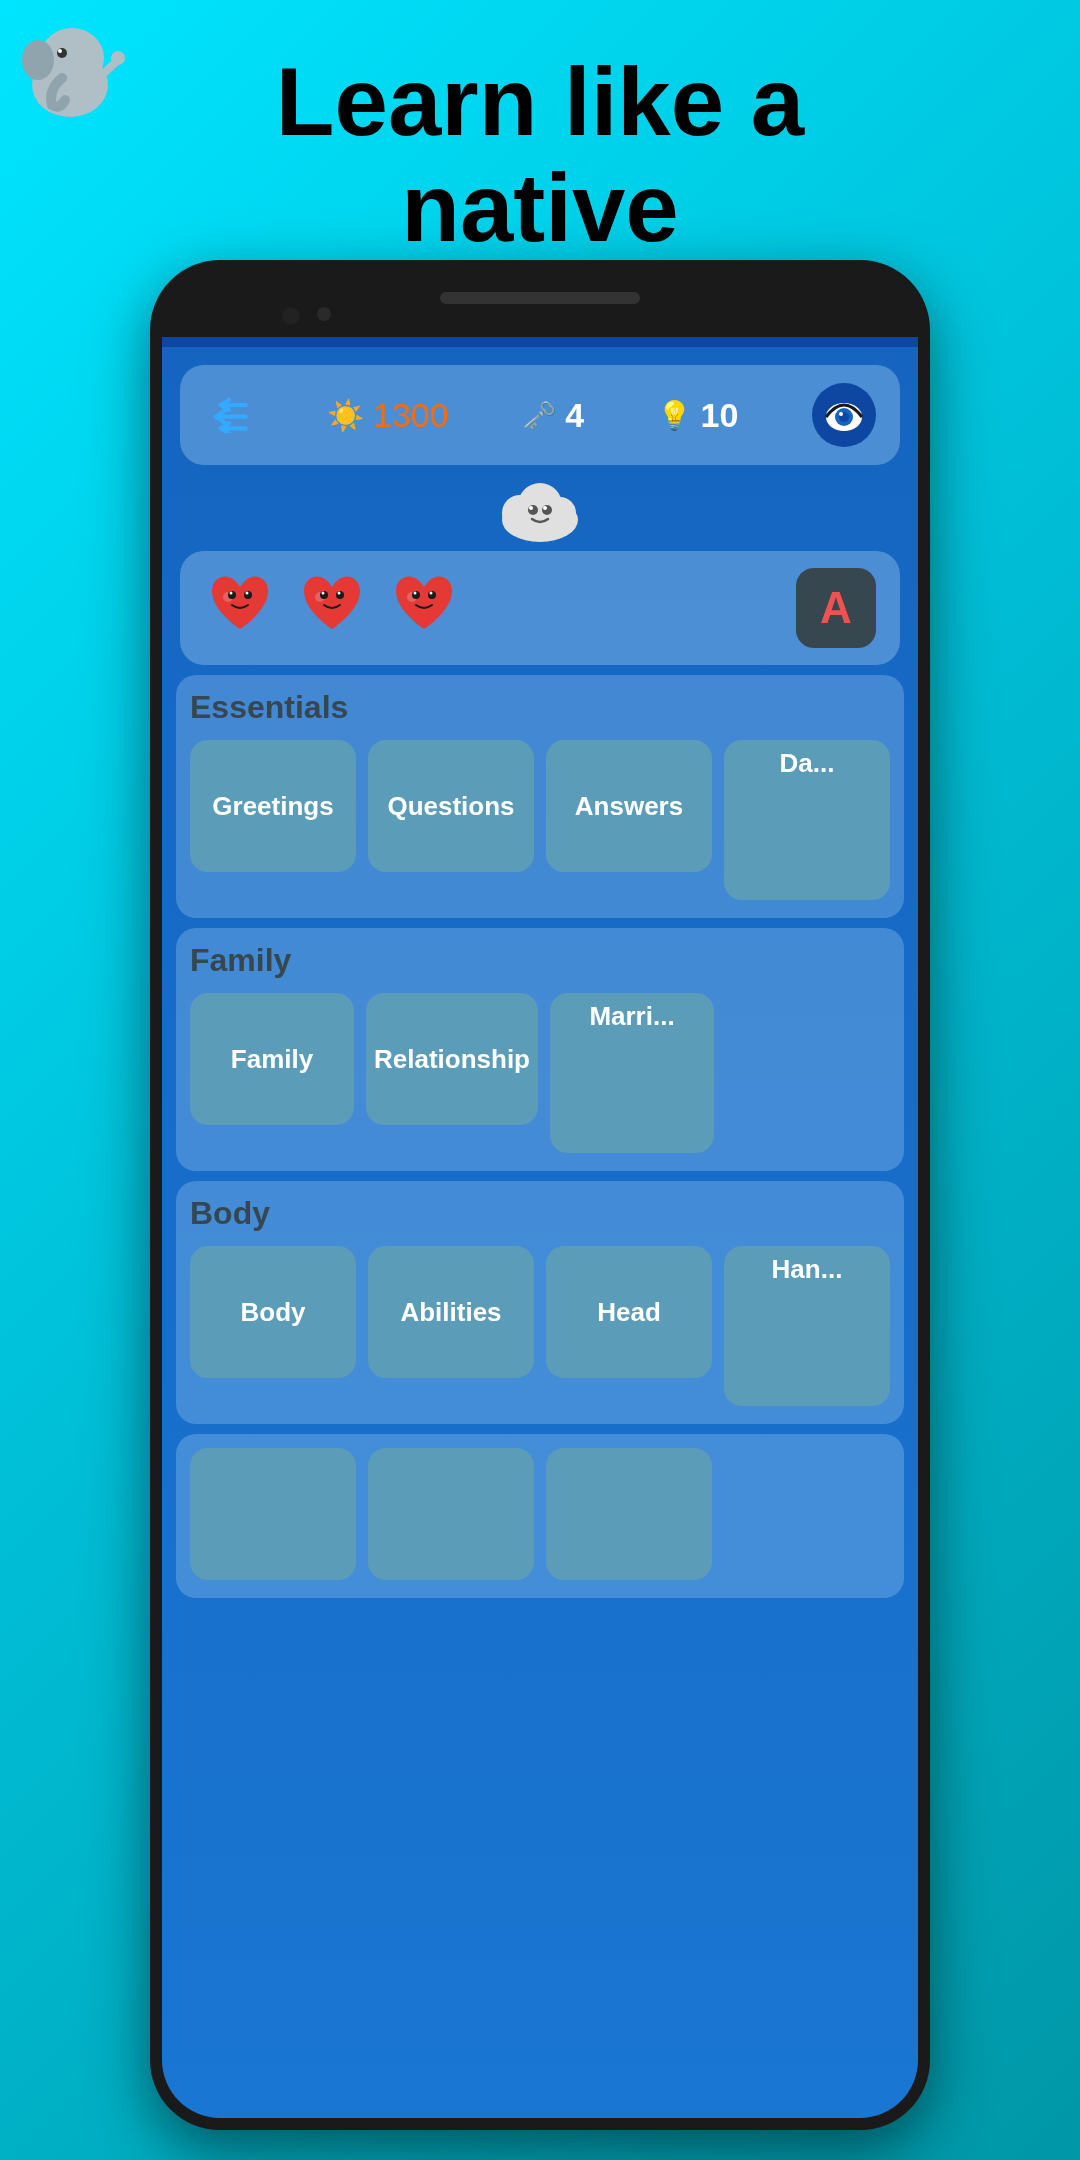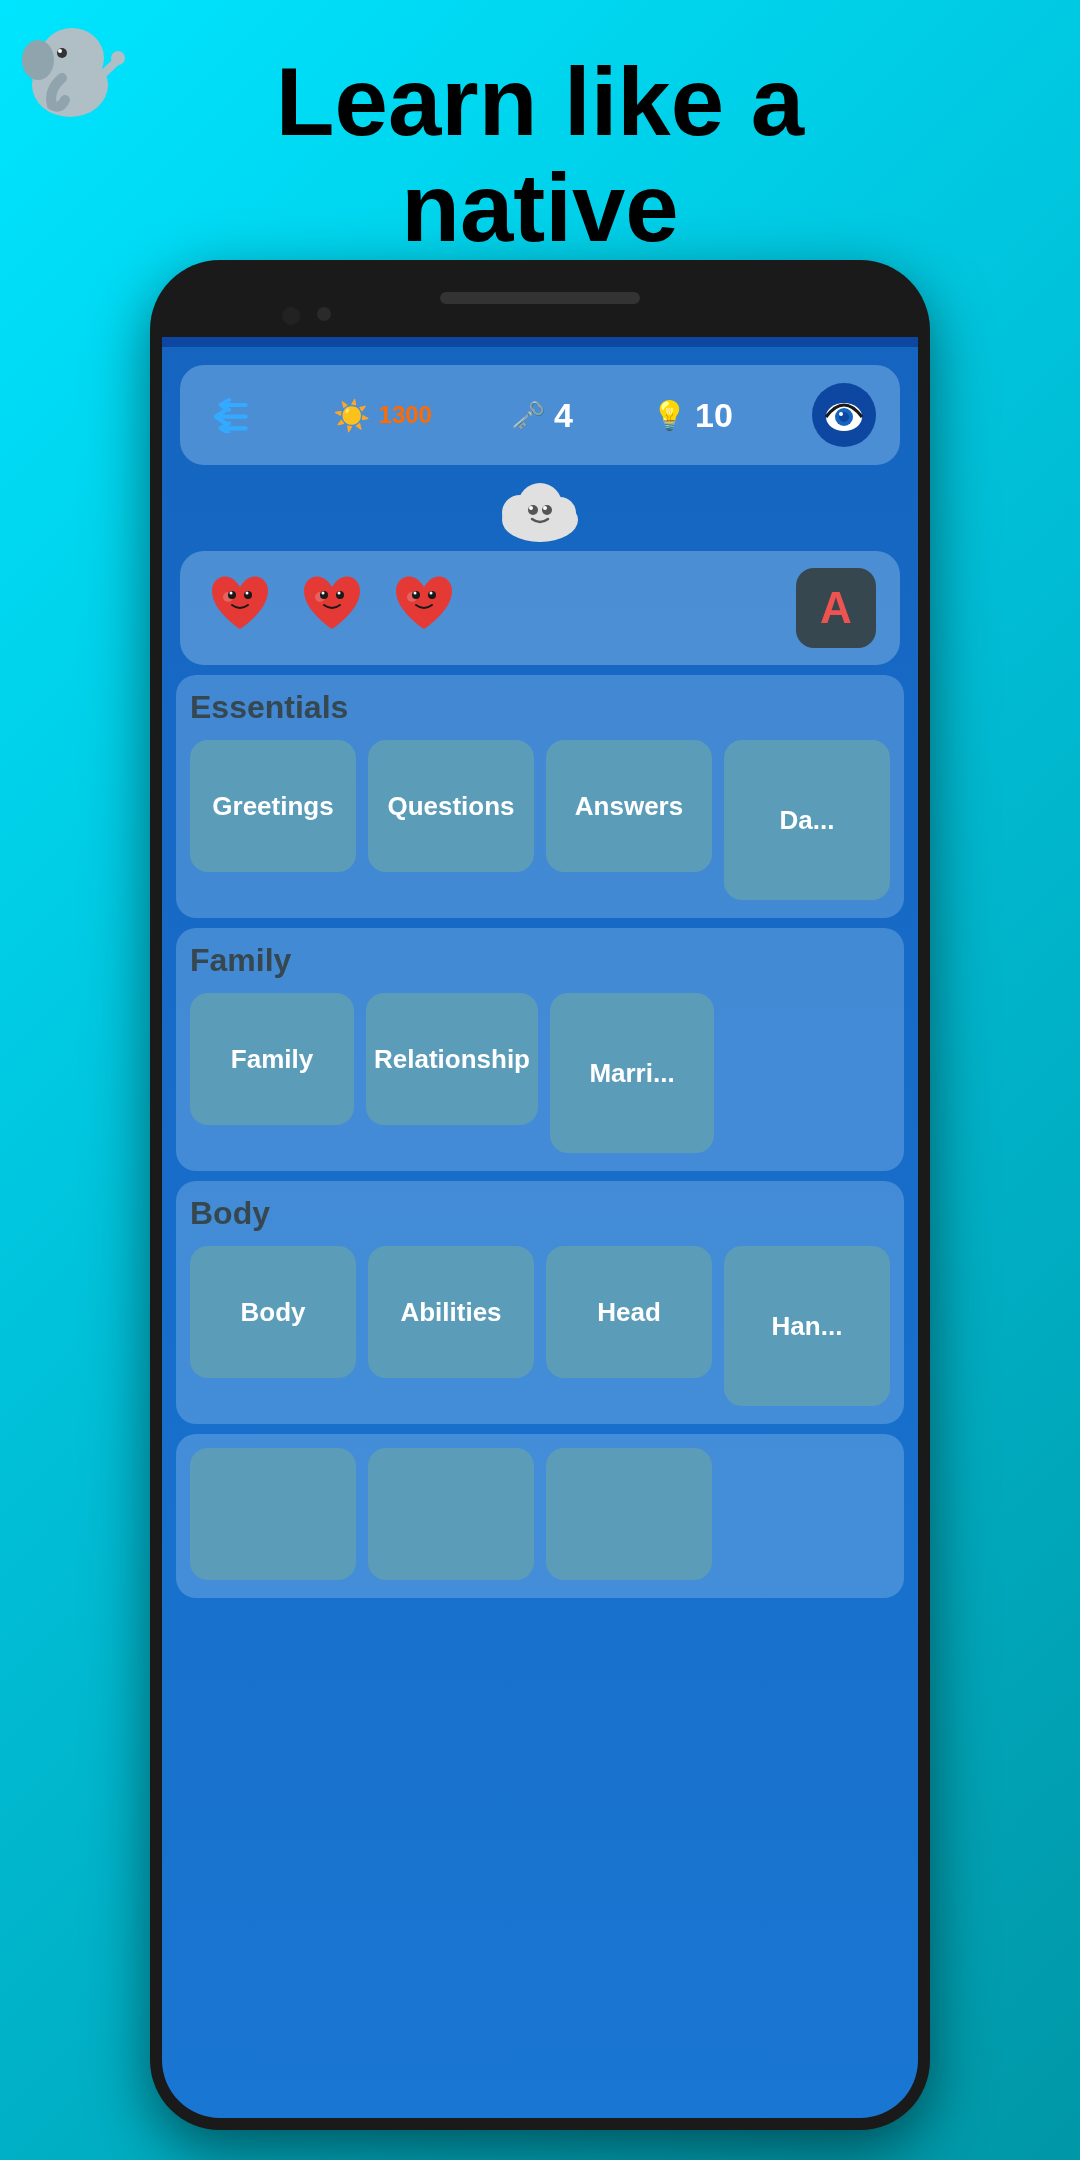--- a/index.html
+++ b/index.html
@@ -144,22 +144,22 @@
       height: 36px;
     }
 
     .stat-item {
       display: flex;
       align-items: center;
       gap: 8px;
     }
 
     .stat-value {
-      font-size: 24px;
-      font-weight: bold;
+      font-size: 34px;
+      font-weight: normal;
       color: #ff6b00;
     }
 
     .stat-value-white {
       font-size: 34px;
       font-weight: bold;
       color: #fff;
     }
 
     .eye-icon {
@@ -239,21 +239,21 @@
       justify-content: center;
       cursor: pointer;
       transition: background 0.2s;
     }
 
     .category-item-last {
       background: #5b9db8;
       border-radius: 18px;
       height: 160px;
       display: flex;
-      align-items: center;
+      align-items: flex-start;
       justify-content: center;
       overflow: hidden;
     }
 
     .category-label {
       font-size: 26px;
       font-weight: bold;
       color: #fff;
       text-align: center;
       padding: 8px;

